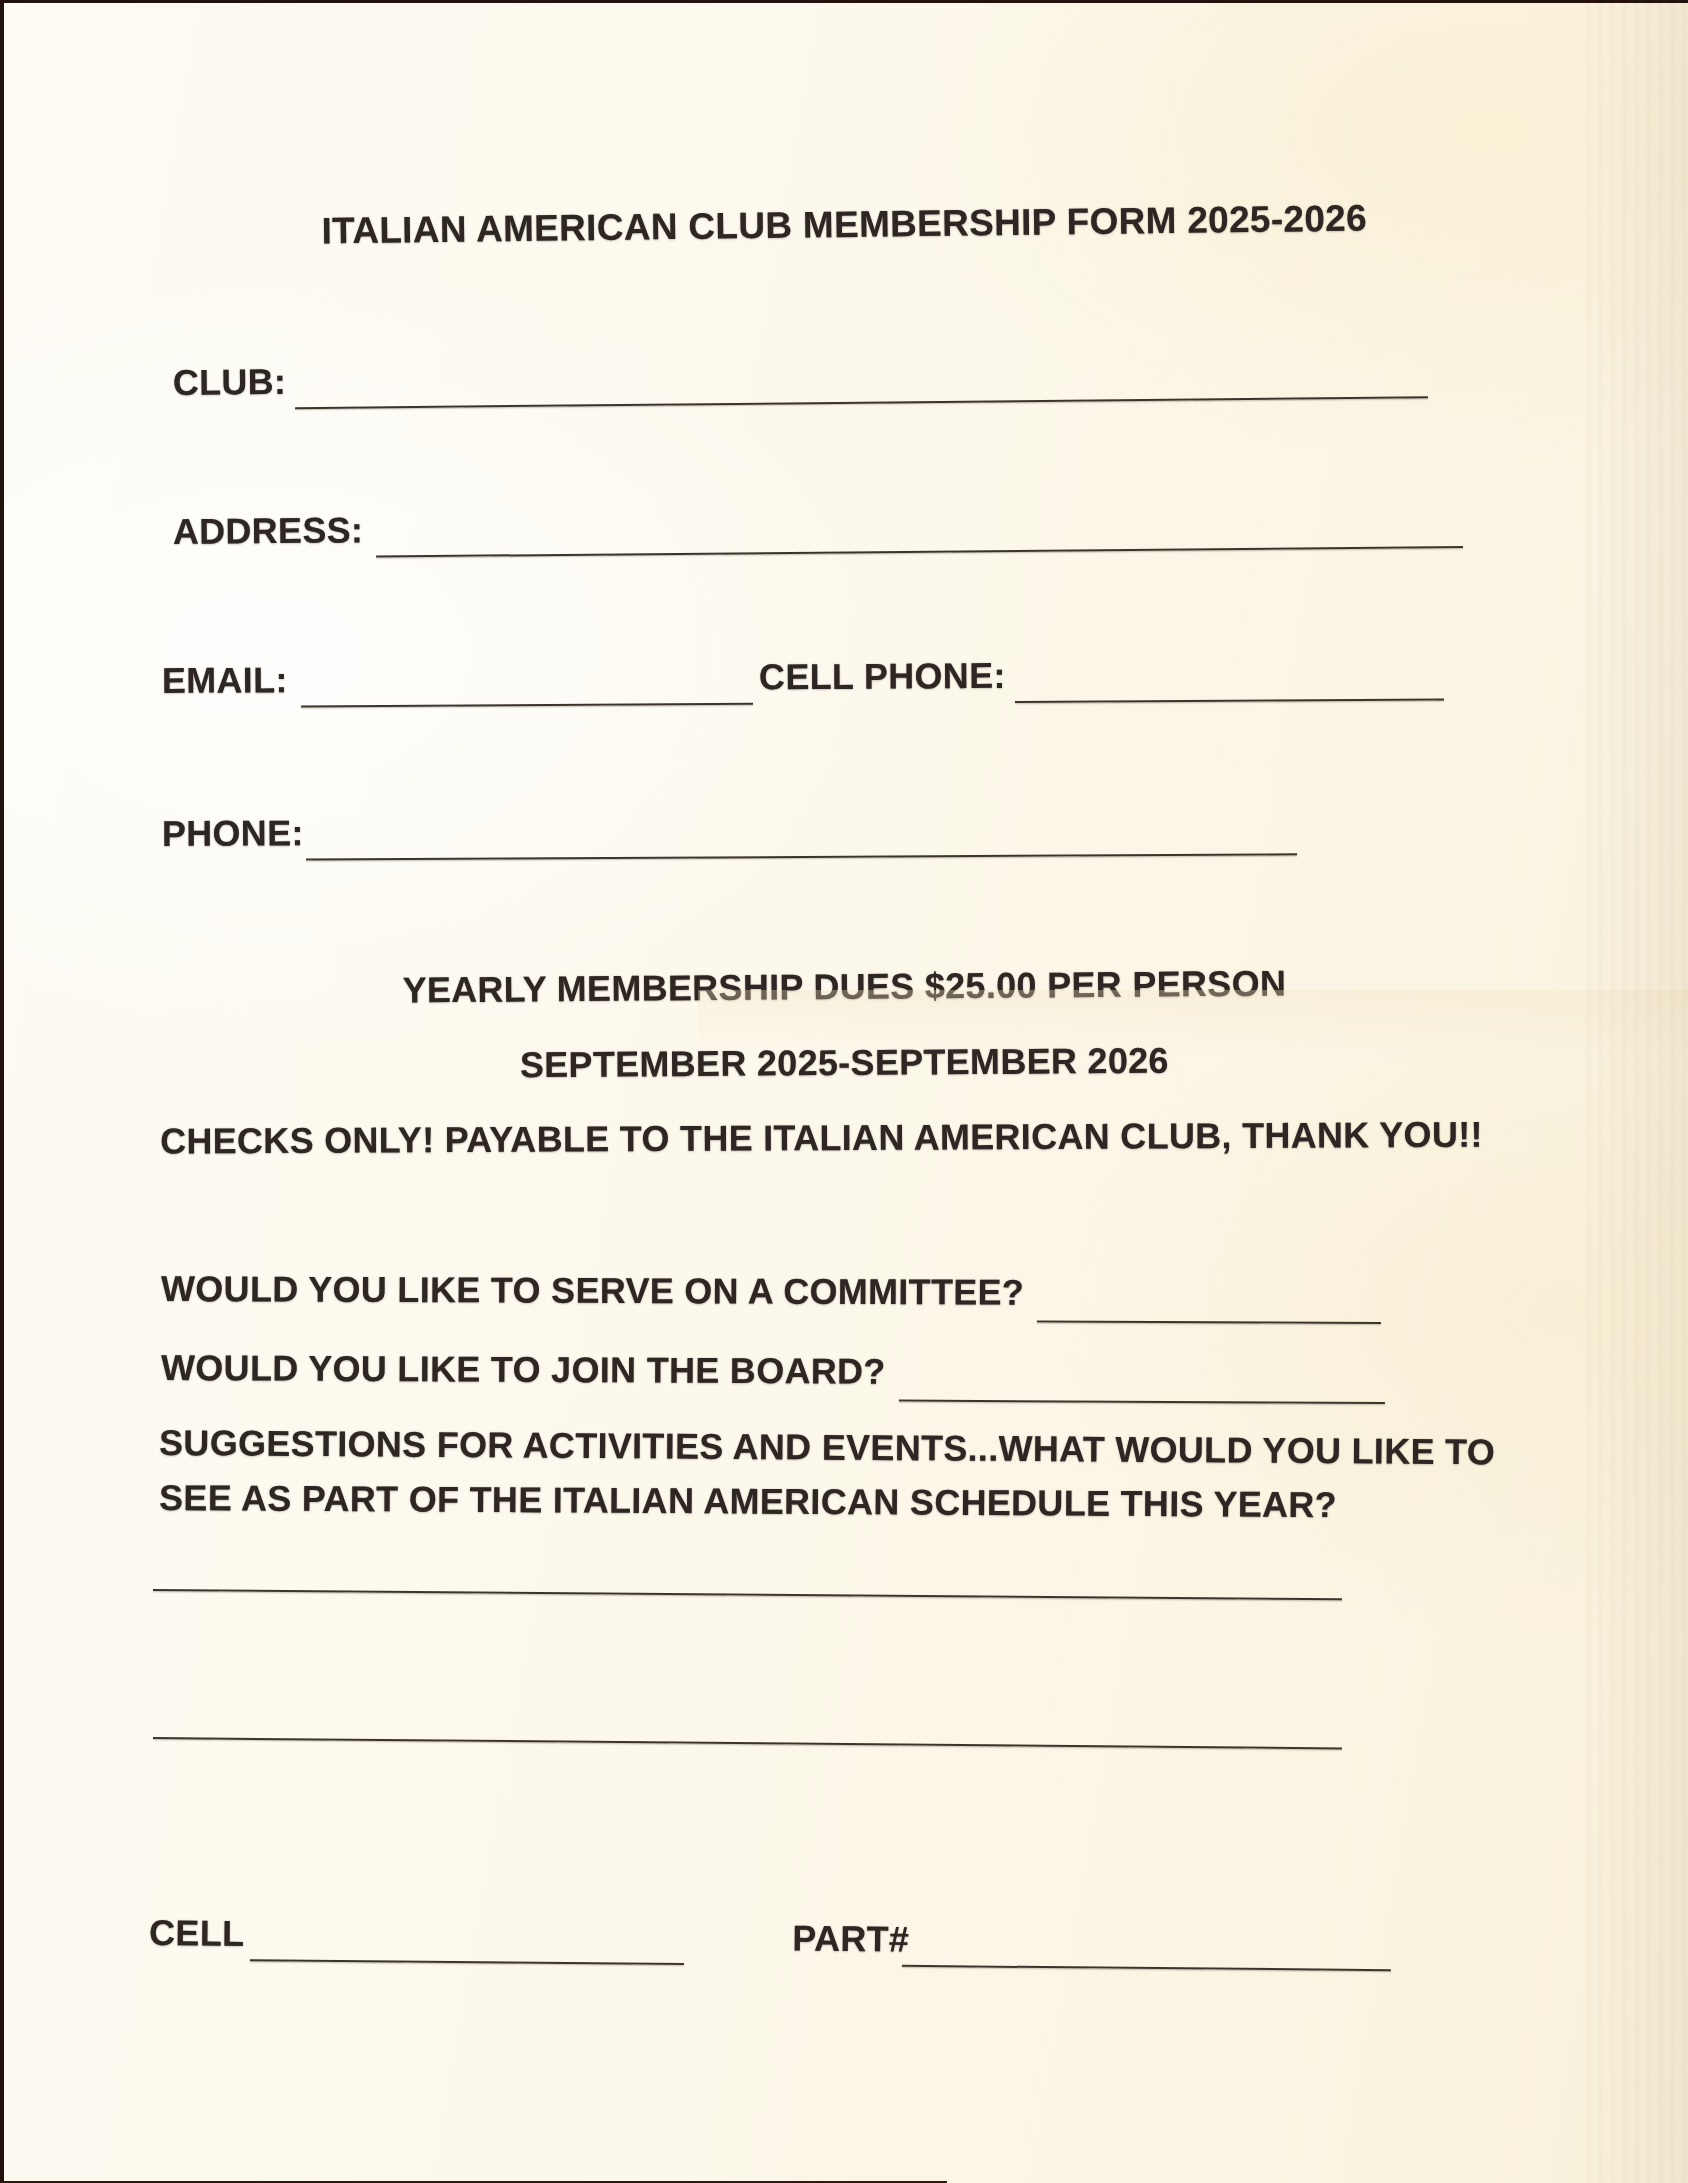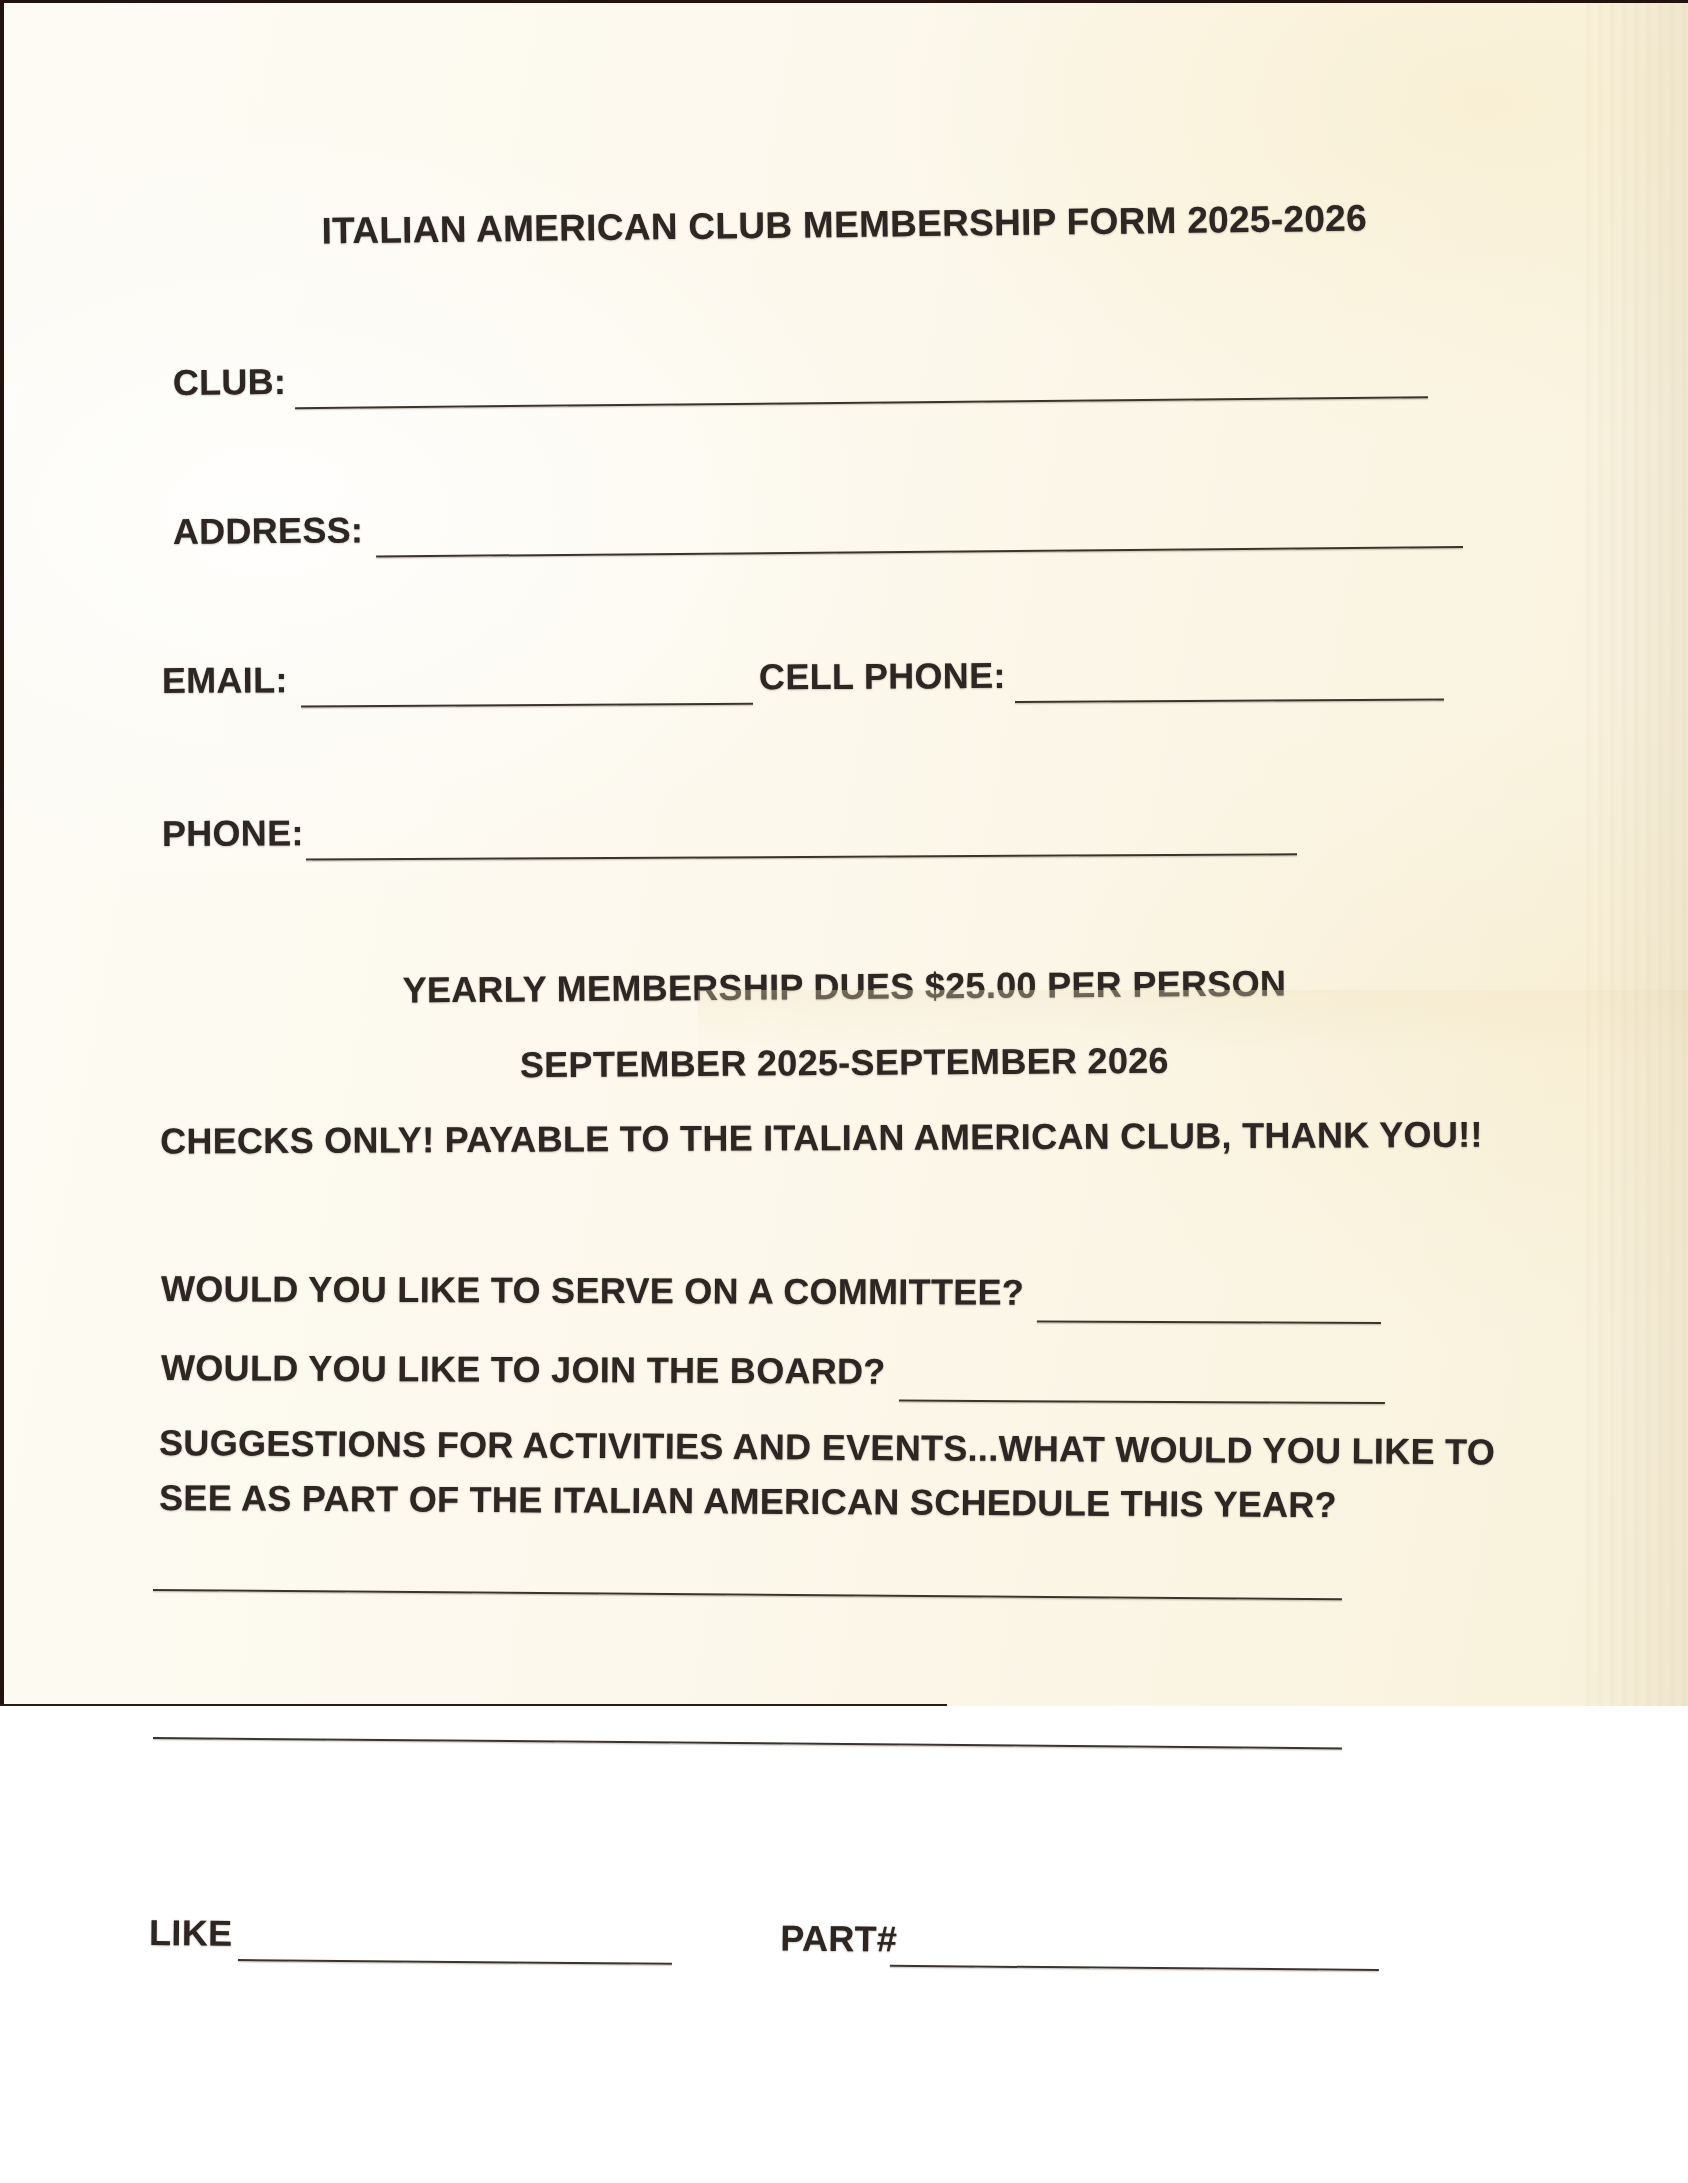--- a/index.html
+++ b/index.html
@@ -5,21 +5,21 @@
   html, body { margin: 0; padding: 0; }
   body {
     width: 1689px; height: 2183px;
     overflow: hidden;
     font-family: "Liberation Sans", sans-serif;
     font-weight: bold;
     color: var(--ink, #2e2622);
   }
   .paper {
     position: relative;
-    width: 1689px; height: 1706px;
+    width: 1689px; height: 2183px;
     background:
       radial-gradient(ellipse 1032px 668px at 16% 30%, rgba(255,255,255,0.85), rgba(255,255,255,0) 62%),
       radial-gradient(ellipse 911px 516px at 88% 6%, rgba(248,238,208,0.75), rgba(248,238,208,0) 65%),
       radial-gradient(ellipse 850px 547px at 92% 60%, rgba(247,236,206,0.55), rgba(247,236,206,0) 60%),
       linear-gradient(100deg, #fdfbf4 0%, #fcf8ec 45%, #faf4e2 80%, #f8f0d8 100%);
   }
   
   .edge-top    { position:absolute; top:0; left:0; right:0; height:3px; background:#23120d; }
   .edge-left   { position:absolute; top:0; left:0; bottom:0; width:3.6px; background:#23120d; }
   .edge-bottom { position:absolute; bottom:0; left:0; width:947px; height:2.4px; background:#2a1a12; }
@@ -136,21 +136,21 @@
   </div>
 
   <div class="row r-sugg1">SUGGESTIONS FOR ACTIVITIES AND EVENTS...WHAT WOULD YOU LIKE TO</div>
 
   <div class="row r-sugg2">SEE AS PART OF THE ITALIAN AMERICAN SCHEDULE THIS YEAR?</div>
 
   <div class="hr hr-ans1"></div>
   <div class="hr hr-ans2"></div>
 
   <div class="row r-paid">
-    <span>LIKE</span>
+    <span>CELL</span>
     <span class="ul ul-paid"></span>
     <span class="sp-paid"></span>
     <span>PART#</span>
     <span class="ul ul-check"></span>
   </div>
 
   <div class="crease-band"></div>
   <div class="shade-right"></div>
   <div class="edge-top"></div>
   <div class="edge-left"></div>

